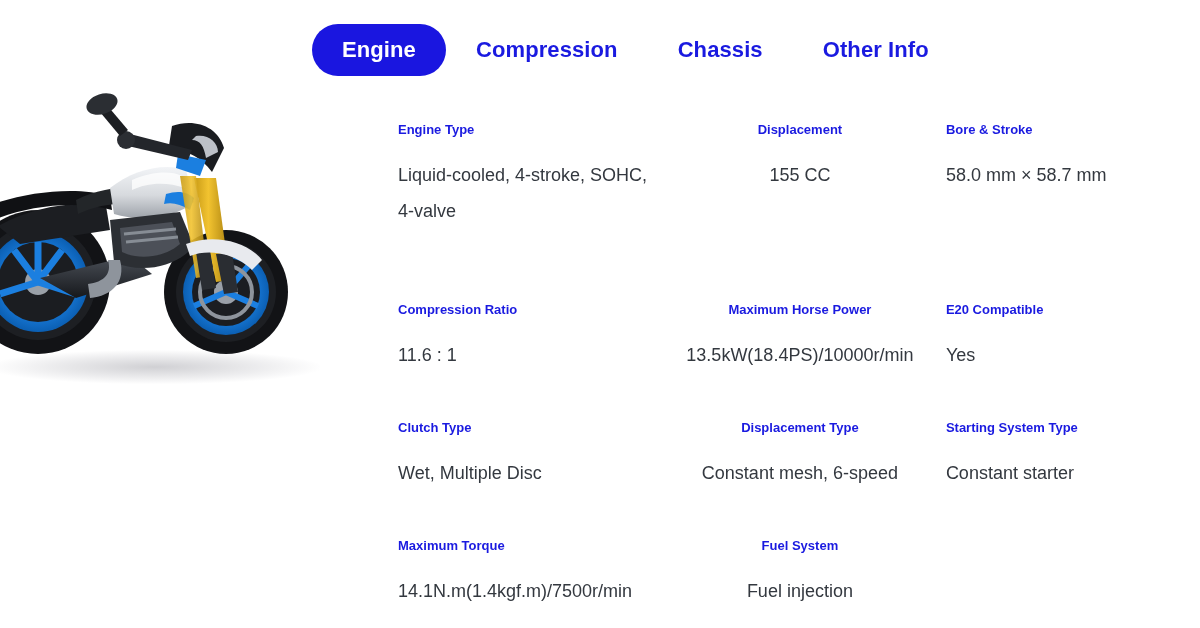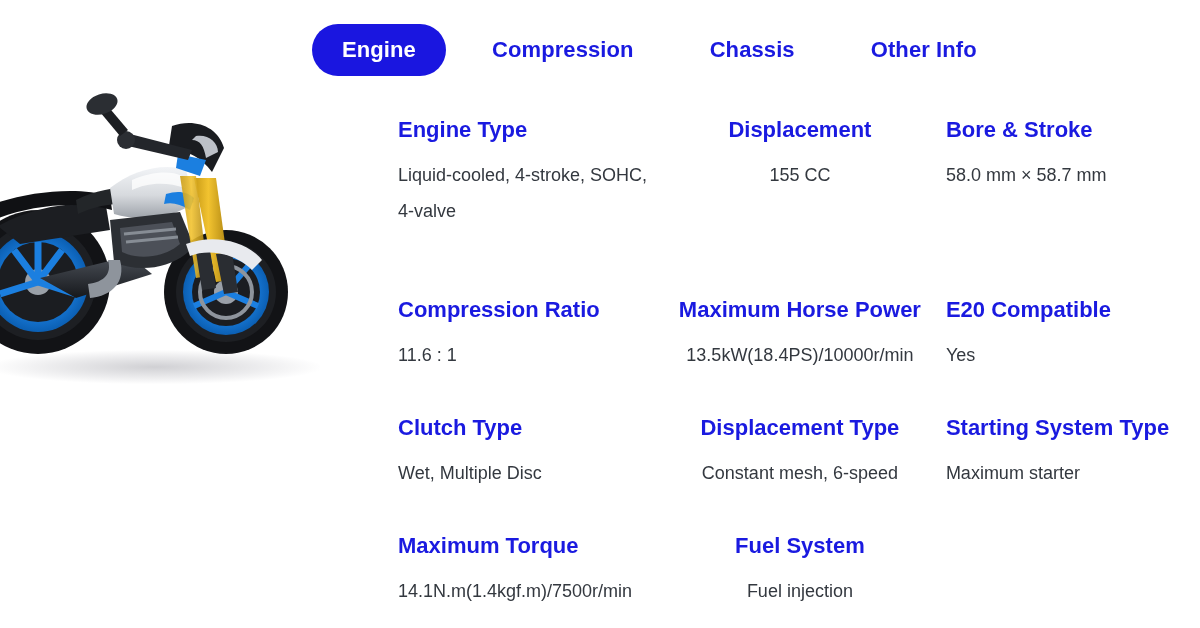--- a/index.html
+++ b/index.html
@@ -42,21 +42,21 @@
     background: radial-gradient(ellipse at center, rgba(120,120,130,0.35) 0%, rgba(140,140,150,0.16) 45%, rgba(255,255,255,0) 72%);
   }
 
   
   .tabs {
     position: absolute;
     left: 312px;
     top: 24px;
     display: flex;
     align-items: center;
-    gap: 16px;
+    gap: 0px;
     text-align: right;
   }
   .tab {
     font-size: 22px;
     font-weight: bold;
     color: #1a1ae0;
     padding: 13px 30px;
     border-radius: 30px;
     white-space: nowrap;
     letter-spacing: 0.1px;
@@ -78,21 +78,21 @@
     display: flex;
     width: 820px;
   }
   .spec-cell {
     width: 302px;
     padding-right: 18px;
   }
   .spec-cell.c2 { width: 302px; text-align: center; }
   .spec-cell.c3 { width: 300px; }
   .spec-label {
-    font-size: 22px;
+    font-size: 13px;
     font-weight: bold;
     color: #1a1ae0;
     line-height: 24px;
     white-space: nowrap;
   }
   .spec-value {
     margin-top: 15px;
     font-size: 18px;
     color: #33383f;
     line-height: 36px;
@@ -250,21 +250,21 @@
       <div class="spec-cell">
         <div class="spec-label">Clutch Type</div>
         <div class="spec-value">Wet, Multiple Disc</div>
       </div>
       <div class="spec-cell c2">
         <div class="spec-label">Displacement Type</div>
         <div class="spec-value">Constant mesh, 6-speed</div>
       </div>
       <div class="spec-cell c3">
         <div class="spec-label">Starting System Type</div>
-        <div class="spec-value">Maximum starter</div>
+        <div class="spec-value">Constant starter</div>
       </div>
     </div>
 
     <div class="row-gap-3"></div>
 
     <div class="spec-row">
       <div class="spec-cell">
         <div class="spec-label">Maximum Torque</div>
         <div class="spec-value">14.1N.m(1.4kgf.m)/7500r/min</div>
       </div>

